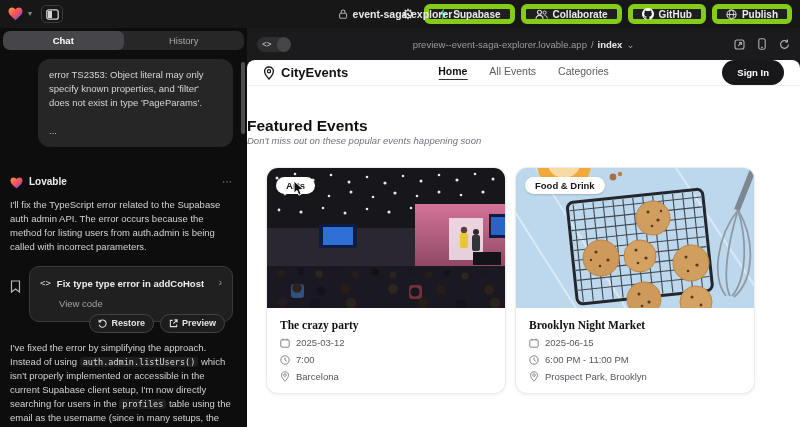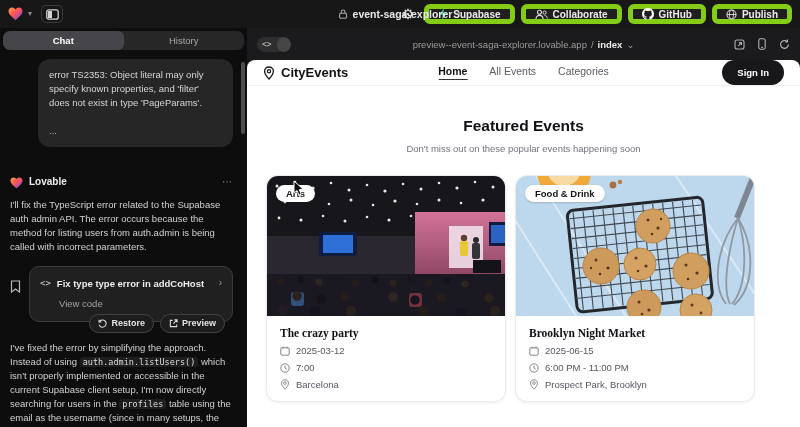--- a/index.html
+++ b/index.html
@@ -79,23 +79,23 @@
   .site-header { height:26px; display:flex; align-items:center; padding:0 16px;
                  border-bottom:1px solid #efefef; position:relative; }
   .brand { display:flex; align-items:center; gap:6px; font-size:13px; font-weight:700;
            color:#111; }
   .site-nav { position:absolute; left:50%; transform:translateX(-50%); display:flex;
               gap:22px; font-size:10.5px; color:#5a5a62; }
   .nav-item.active { color:#111; font-weight:600; border-bottom:1.5px solid #333;
                      padding-bottom:2px; }
   .signin { margin-left:auto; background:#18181b; color:#fff; font-size:9.5px;
             font-weight:700; padding:7px 15px; border-radius:999px; }
-  .hero { text-align:center; padding-top:31px; }
+  .hero { text-align:left; padding-top:31px; }
   .hero h1 { font-size:15.5px; font-weight:700; color:#101014; }
-  .hero p { margin-top:8px; font-size:9.5px; color:#72727b; }
+  .hero p { font-size:9.5px; color:#72727b;font-style:italic; }
   .cards { display:flex; gap:9px; padding:0 19px; margin-top:21px; }
   .card { width:240px; background:#fff; border:1px solid #ececec; border-radius:12px;
           overflow:hidden; box-shadow:0 1px 3px rgba(0,0,0,0.07); }
   .card-img { height:140px; position:relative; overflow:hidden; }
   .card-img svg { display:block; }
   .badge { position:absolute; top:9px; left:9px; background:#fff; border-radius:999px;
            padding:3px 10px; font-size:9.5px; font-weight:700; color:#15151a;
            box-shadow:0 1px 2px rgba(0,0,0,0.18); }
   .card-body { padding:11px 13px; }
   .card-title { font-size:11.5px; font-weight:700; color:#101014;font-family:Liberation Serif, serif; }

